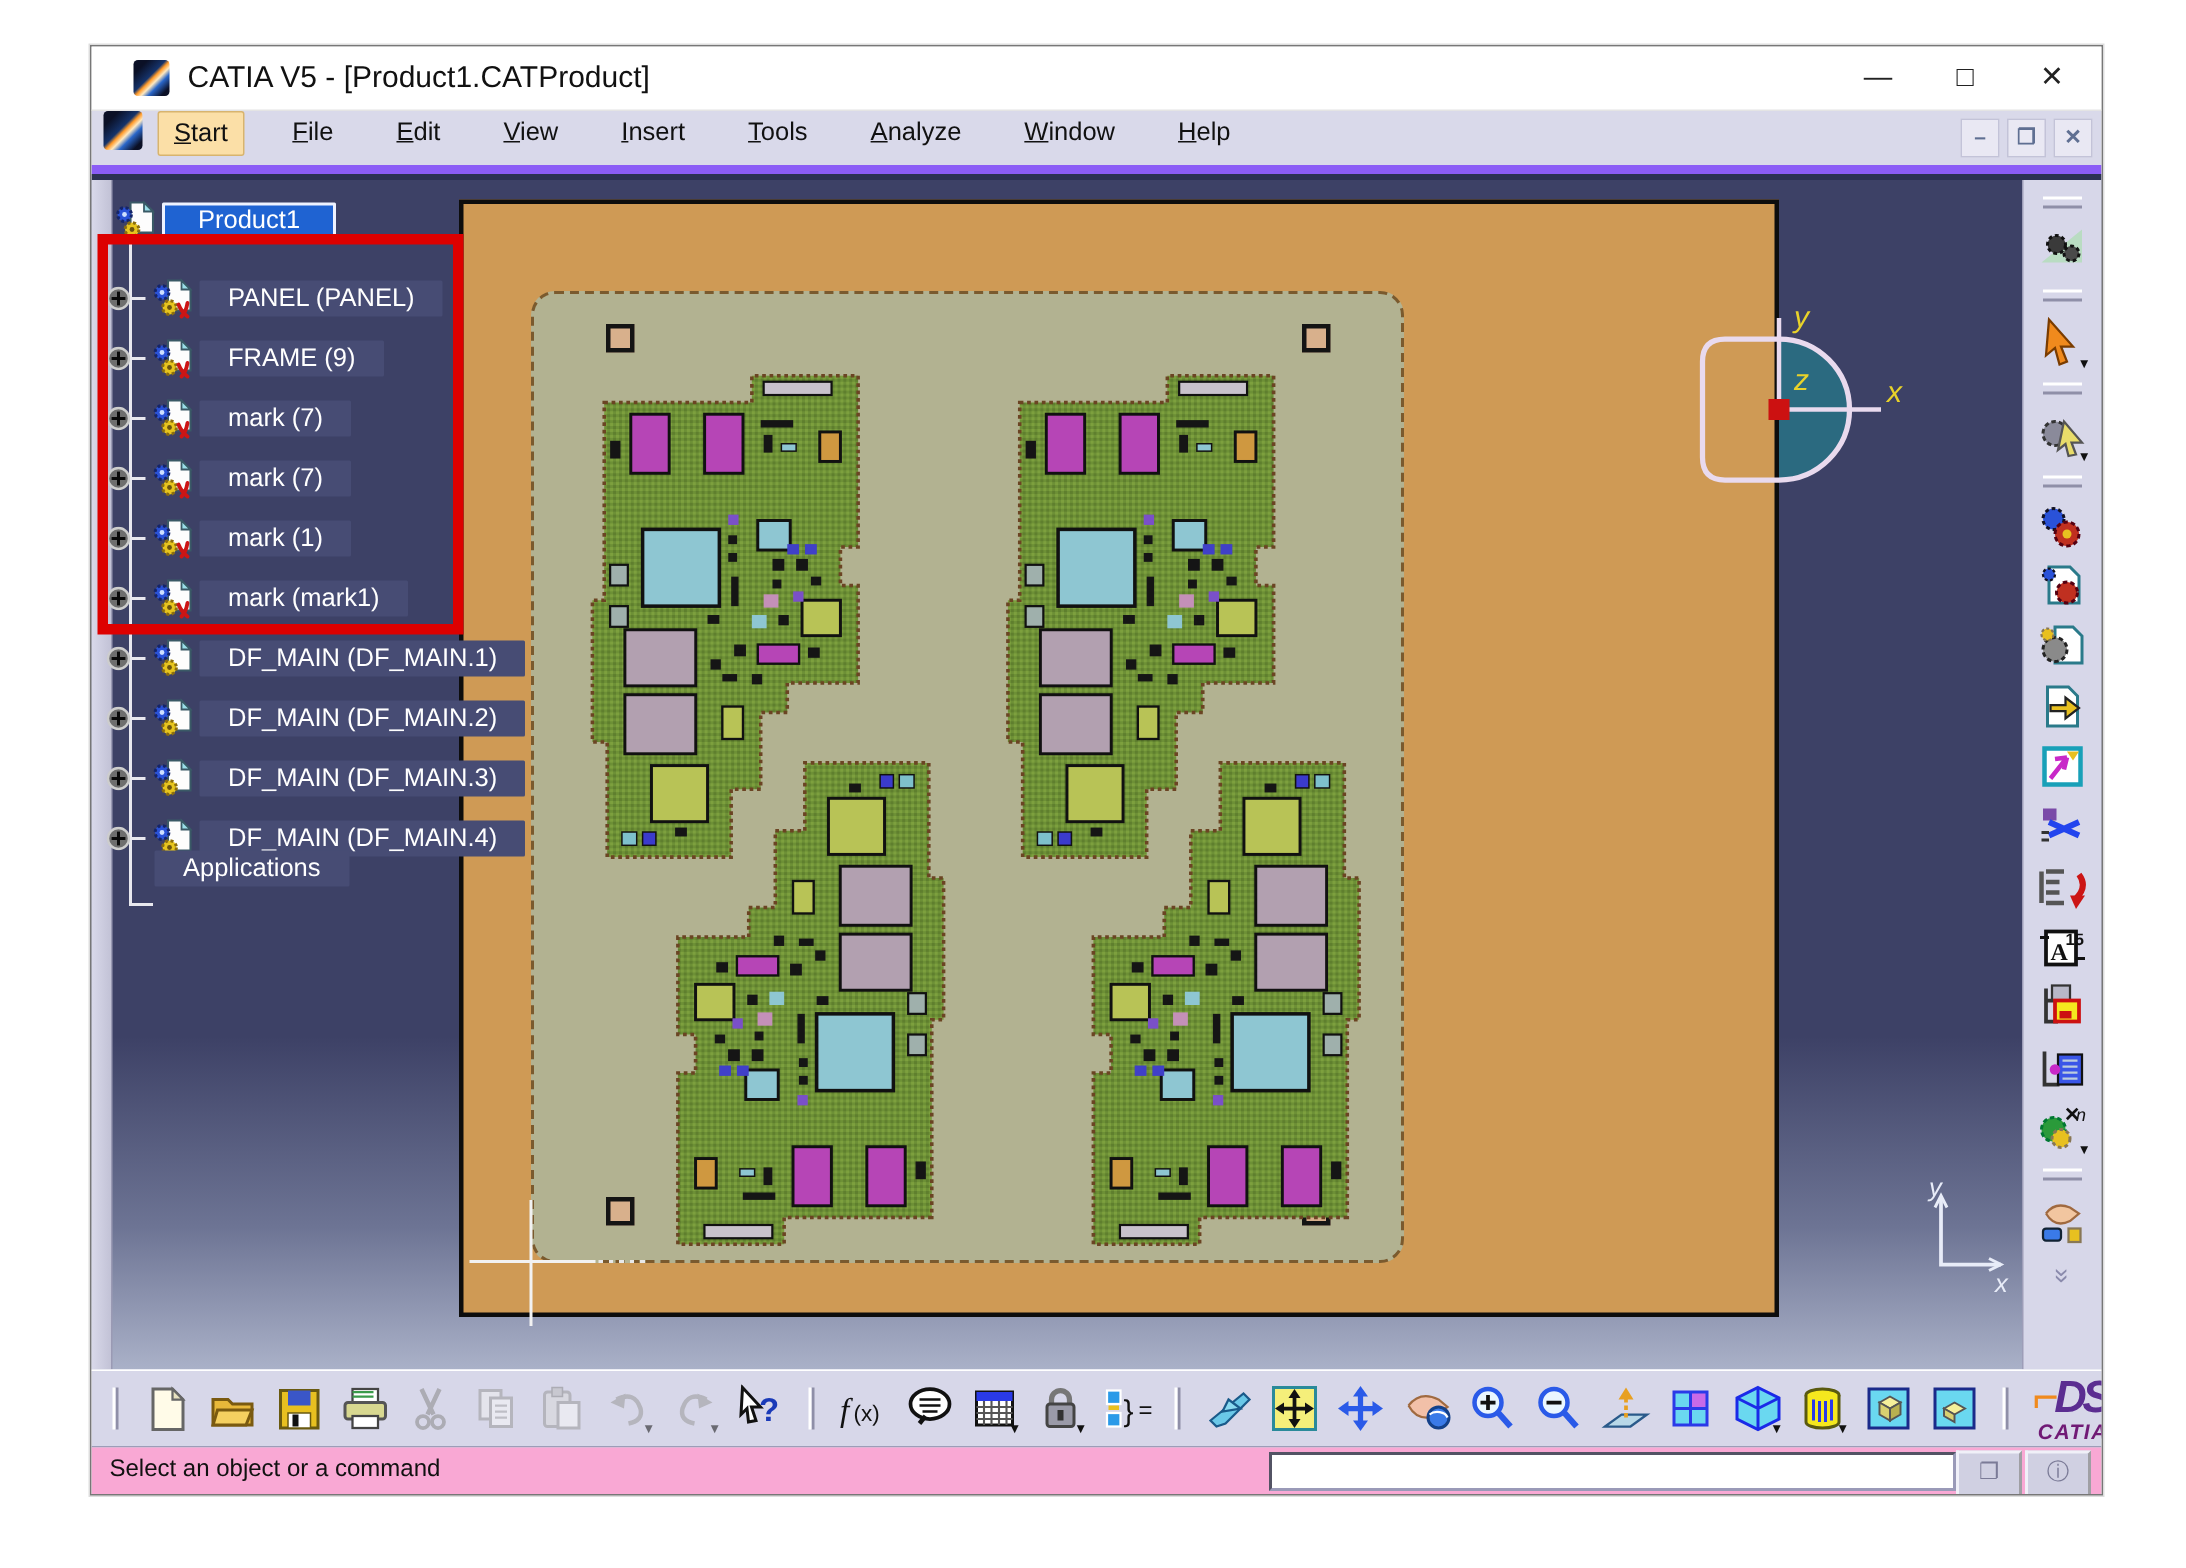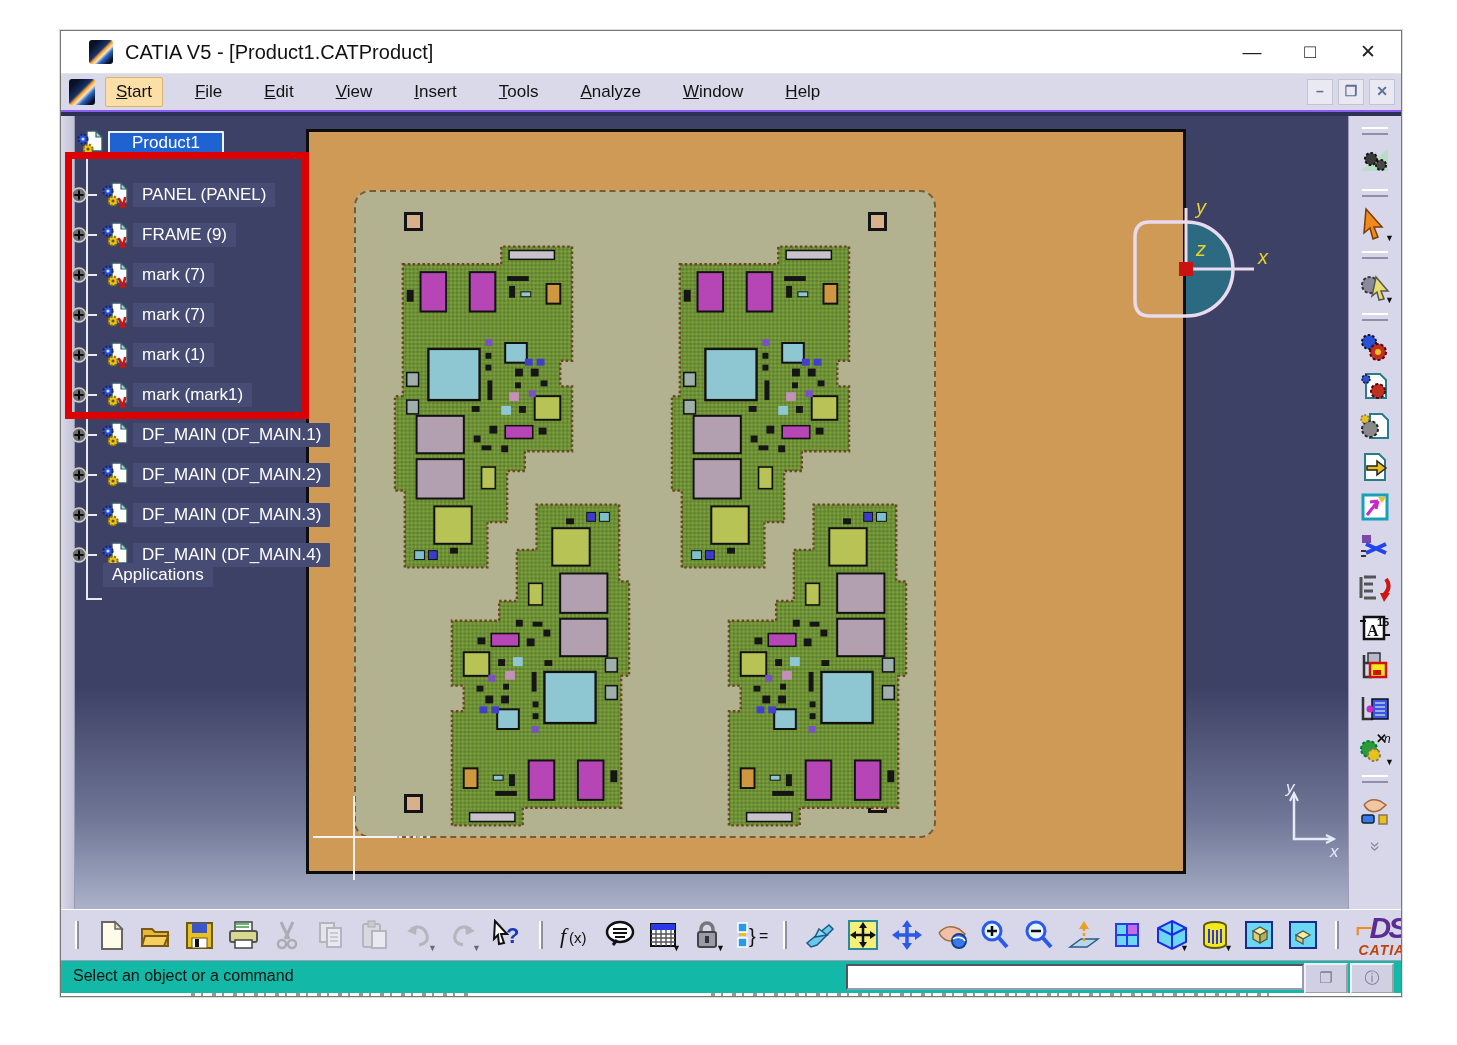--- a/index.html
+++ b/index.html
@@ -8,22 +8,22 @@
     background:#fff;border:1px solid #777;box-shadow:0 0 0 1px #ddd;overflow:hidden;}
   
   .titlebar{position:relative;height:42px;background:#fff;border-bottom:1px solid #e4e4e4;}
   .appicon{position:absolute;width:24px;height:24px;border-radius:3px;
     background:linear-gradient(135deg,#0b1026 20%,#15336b 45%,#ff9a2a 52%,#ffe9c0 60%,#2a66c8 70%,#0b1026 88%);}
   .titlebar .appicon{left:28px;top:9px;}
   .title-text{position:absolute;left:64px;top:10px;font-size:20px;color:#111;}
   .winctl{position:absolute;top:0;height:42px;width:58px;text-align:center;line-height:42px;
     font-size:19px;color:#222;cursor:default;}
   
-  .menubar{position:relative;height:36px;background:#d9d9ea;border-bottom:2px solid #8b5cf6;
-    display:flex;align-items:center;}
+  .menubar{position:relative;height:36px;background:#d9d9ea;border-bottom:6px solid #8b5cf6;
+    display:flex;align-items:flex-start;}
   .menubar .appicon{position:static;margin:0 10px 0 8px;width:26px;height:26px;}
   .menu-item{padding:4px 10px;margin-right:22px;font-size:17px;color:#111;white-space:nowrap;}
   .menu-item.active{background:#fbdfa7;border:1px solid #d8b46e;border-radius:2px;}
   .menu-item u{text-decoration:underline;}
   .mdi{position:absolute;right:6px;top:5px;display:flex;gap:5px;}
   .mdi .mbtn{width:24px;height:24px;background:#e9e8f3;border:1px solid #c3c3d8;color:#5f6f92;
     font-size:14px;text-align:center;line-height:22px;font-weight:bold;}
   .navy-strip{height:4px;background:#2c3154;}
   
   .main{position:relative;height:793px;overflow:hidden;
@@ -44,21 +44,21 @@
     background:repeating-linear-gradient(90deg,#e8e8e8 0 3px,transparent 3px 7px);}
   
   .compass{position:absolute;left:1045px;top:78px;}
   .axisind{position:absolute;left:1215px;top:665px;}
   
   .treeline{position:absolute;left:25px;top:30px;width:2px;height:450px;background:#e8e8ee;}
   .tree-row{position:absolute;left:0;height:30px;display:flex;align-items:center;}
   .tree-stub{width:10px;height:2px;background:#e8e8ee;margin-right:1px;}
   .expander{width:16px;height:16px;flex:0 0 16px;}
   .gdslot{width:27px;height:29px;margin:0 4px 0 4px;flex:0 0 27px;}
-  .tree-label{font-size:17px;color:#fff;padding:2px 9px;background:#474c74;border-radius:1px;white-space:nowrap;}
+  .tree-label{font-size:17px;color:#fff;padding:2px 19px;background:#474c74;border-radius:1px;white-space:nowrap;}
   .tree-label.selected{background:#1f63d2;border:2px solid #eef2ff;padding:0 22px;color:#fff;}
   .no-red .redmark{display:none;}
   .apps-elbow{position:absolute;left:25px;top:464px;width:14px;height:18px;
     border-left:2px solid #e8e8ee;border-bottom:2px solid #e8e8ee;}
   .red-box{position:absolute;left:4px;top:36px;width:230px;height:253px;
     border:7px solid #dd0000;z-index:5;pointer-events:none;}
   
   .rightbar{position:absolute;right:0;top:0;width:53px;height:100%;background:#d7d7e9;
     border-left:1px solid #9d9db8;display:flex;flex-direction:column;align-items:center;padding-top:4px;box-sizing:border-box;}
   .handle-h{width:26px;height:4px;margin:7px 0;border-top:2px solid #fff;border-bottom:2px solid #8f8fa8;}
@@ -67,23 +67,23 @@
   .chevdown{color:#8a8aac;font-size:18px;transform:rotate(90deg);margin-top:6px;}
   
   .bottombar{position:relative;height:50px;background:#d7d7e9;border-top:1px solid #fff;
     border-bottom:1px solid #9d9db8;display:flex;align-items:center;padding-left:10px;gap:12px;}
   .handle-v{width:4px;height:28px;border-left:2px solid #fff;border-right:2px solid #8f8fa8;margin:0 4px;}
   .tbi{width:32px;height:32px;position:relative;flex:0 0 32px;}
   .gray{filter:grayscale(1) opacity(.55);}
   .dslogo{margin-left:auto;margin-right:14px;text-align:right;line-height:1;}
   .dslogo .ds{font-size:30px;font-weight:bold;font-style:italic;color:#5b2d91;letter-spacing:-3px;}
   .dslogo .ds b{color:#f08a1d;}
-  .dslogo .cat{font-size:14px;font-weight:bold;font-style:italic;color:#c2410c;letter-spacing:1px;}
+  .dslogo .cat{font-size:14px;font-weight:bold;font-style:italic;color:#701a75;letter-spacing:1px;}
   
-  .statusbar{position:relative;height:32px;background:#14b8a6;font-size:16px;color:#111;}
+  .statusbar{position:relative;height:32px;background:#f9a8d4;font-size:16px;color:#111;}
   .status-msg{position:absolute;left:12px;top:6px;}
   .power-input{position:absolute;left:785px;top:3px;width:446px;height:22px;border:2px inset #9a9ab8;
     background:#fff;font-size:14px;padding:0 4px;}
   .sbtn{position:absolute;top:2px;width:40px;height:27px;background:#d0d0e2;border:2px outset #f0f0f8;
     color:#7b7b97;text-align:center;line-height:25px;font-size:15px;}
   .bottomstrip{height:10px;background:#fff;position:relative;overflow:hidden;}
   .bottomstrip .frag{position:absolute;top:-4px;height:8px;opacity:.55;
     background:repeating-linear-gradient(90deg,#444 0 4px,transparent 4px 10px,#444 10px 12px,transparent 12px 21px);}
   svg{display:block;}
 </style>

